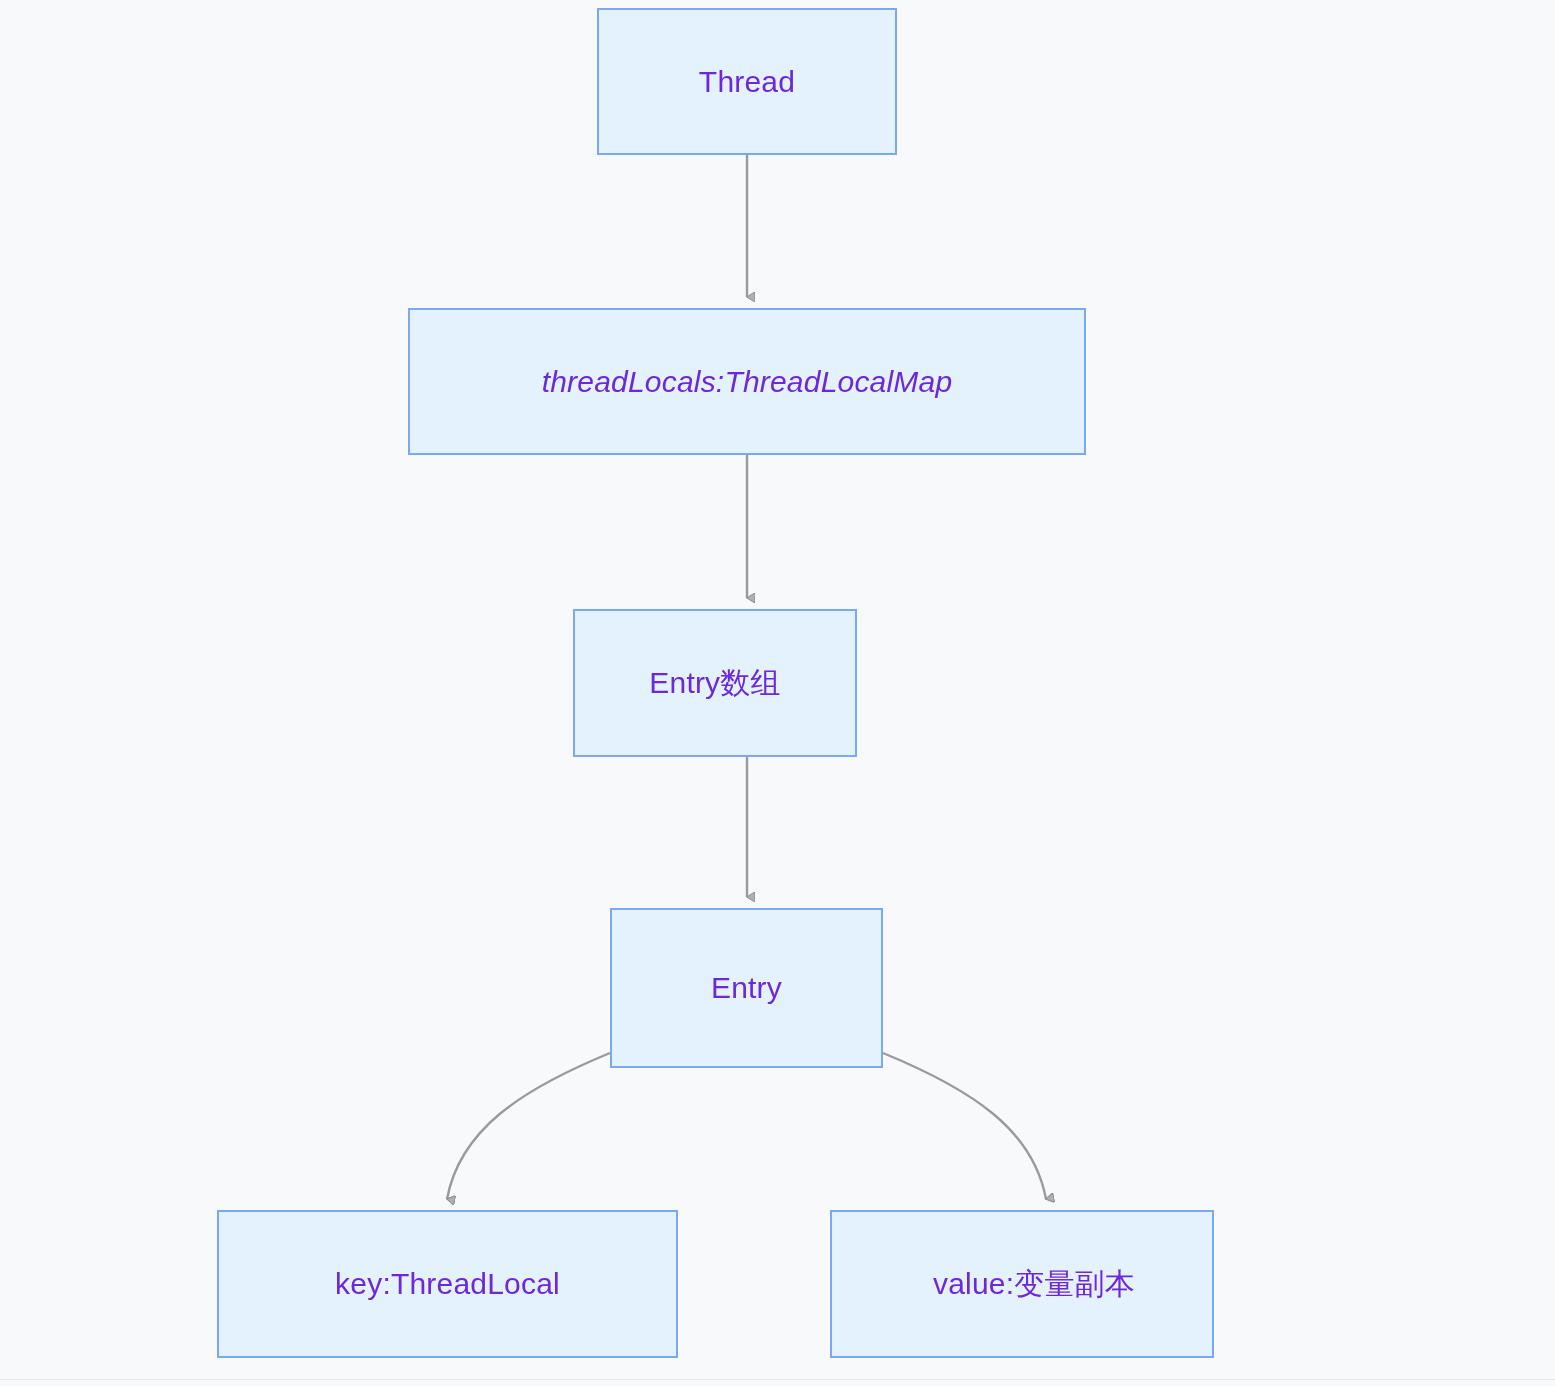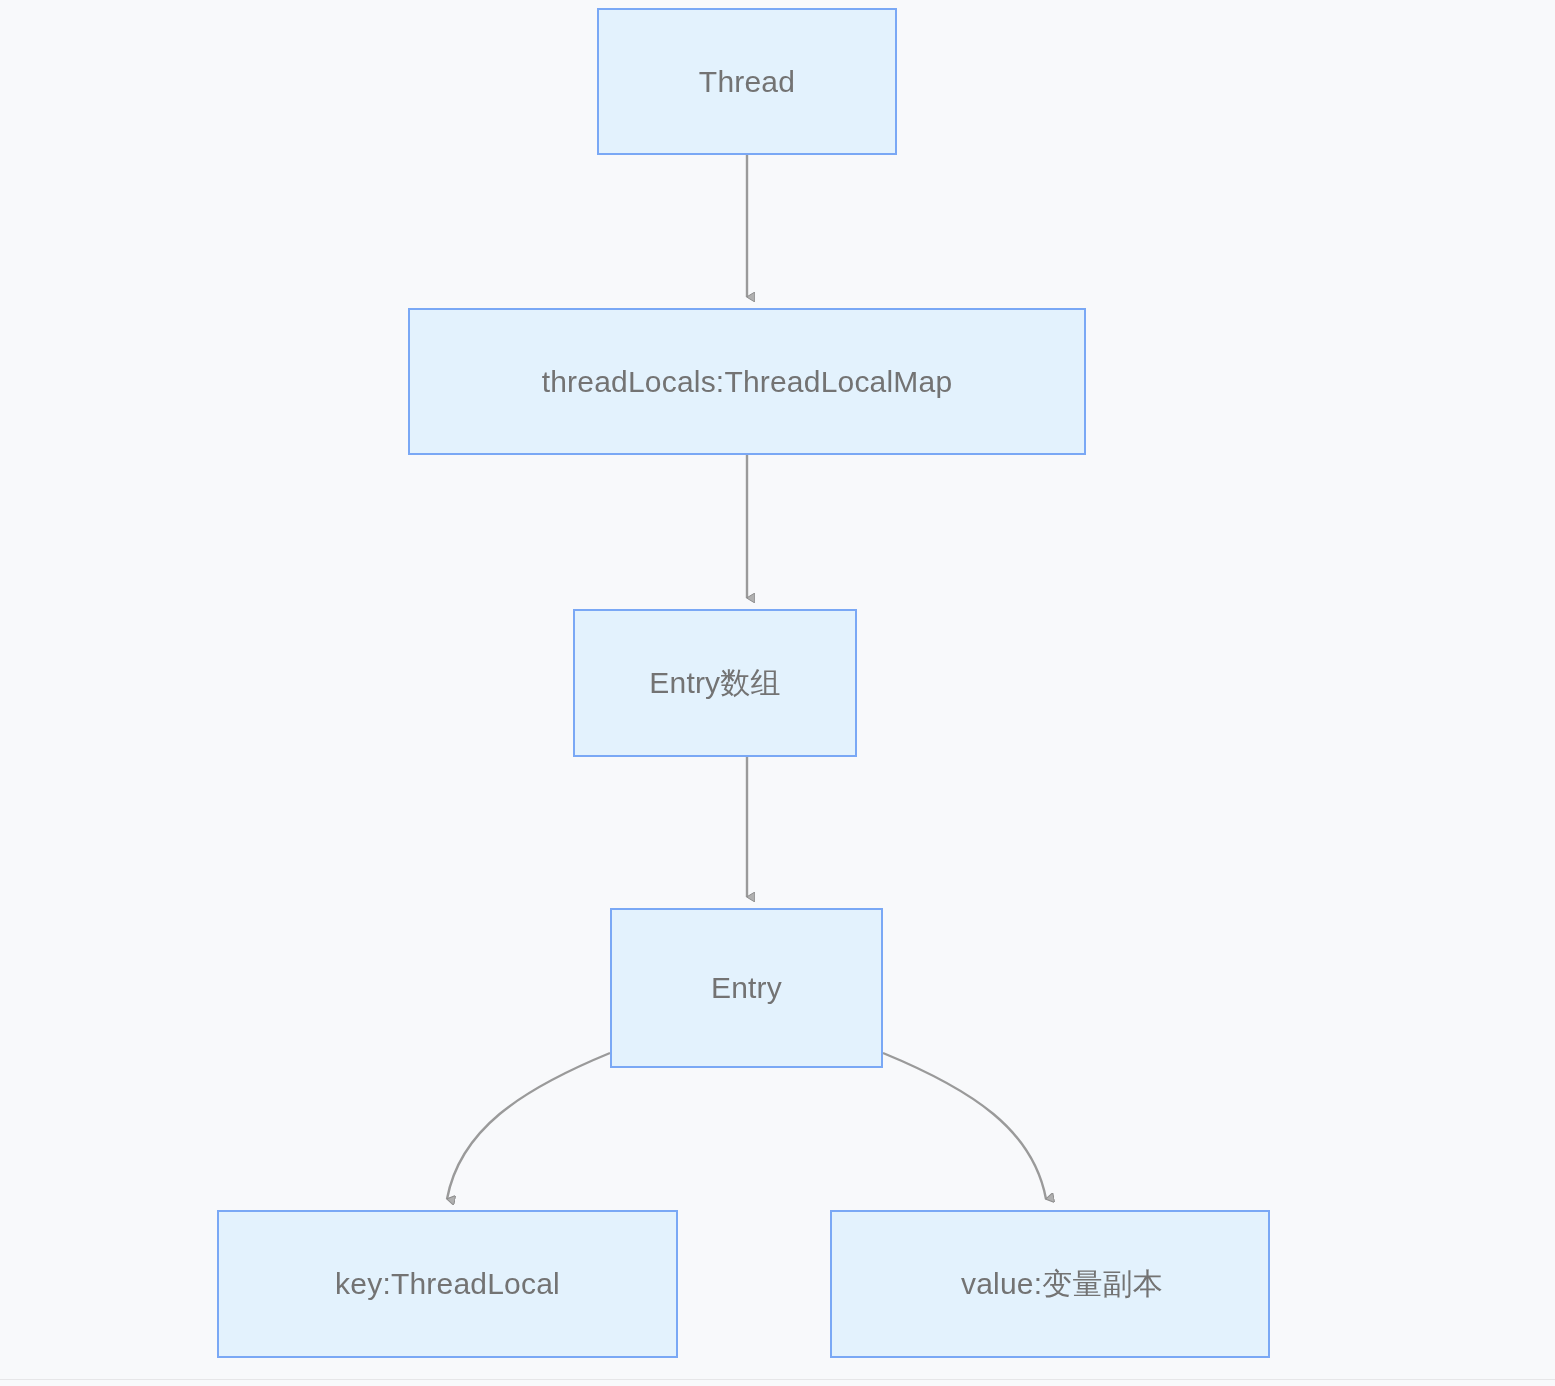--- a/index.html
+++ b/index.html
@@ -43,39 +43,39 @@
   }
 
   .node {
     position: absolute;
     box-sizing: border-box;
     background: #e3f2fd;
     border: 2px solid #7aa8f5;
     display: flex;
     align-items: center;
     justify-content: center;
-    color: #737373;
+    color: #6d28d9;
     font-size: 30px;
     line-height: 1.25;
     letter-spacing: 0.2px;
     white-space: nowrap;
     text-align: center;
   }
 
   .node-label {
     display: block;
   }
 
   
   #node-thread        { left: 597px;  top: 8px;    width: 300px; height: 147px; }
-  #node-threadlocals  { left: 408px;  top: 308px;  width: 678px; height: 147px; }
+  #node-threadlocals  { left: 408px;  top: 308px;  width: 678px; height: 147px; font-style: italic; }
   #node-entryarray    { left: 573px;  top: 609px;  width: 284px; height: 148px; }
   #node-entry         { left: 610px;  top: 908px;  width: 273px; height: 160px; }
   #node-key           { left: 217px;  top: 1210px; width: 461px; height: 148px; text-align: right; }
-  #node-value         { left: 830px;  top: 1210px; width: 440px; height: 148px; padding-left: 24px; }
+  #node-value         { left: 830px;  top: 1210px; width: 384px; height: 148px; padding-left: 24px; }
 </style>
 </head>
 <body>
 
 <div id="canvas">
 
   <svg id="edges" width="1555" height="1386" viewBox="0 0 1555 1386" xmlns="http://www.w3.org/2000/svg">
     <defs>
       <marker id="arrowhead" markerWidth="10" markerHeight="9" refX="5" refY="8.4" orient="auto" markerUnits="userSpaceOnUse">
         <path d="M0,0.6 L10,0.6 L5,8.8 Z" fill="#b0b0b0" stroke="#8e8e8e" stroke-width="1"></path>

